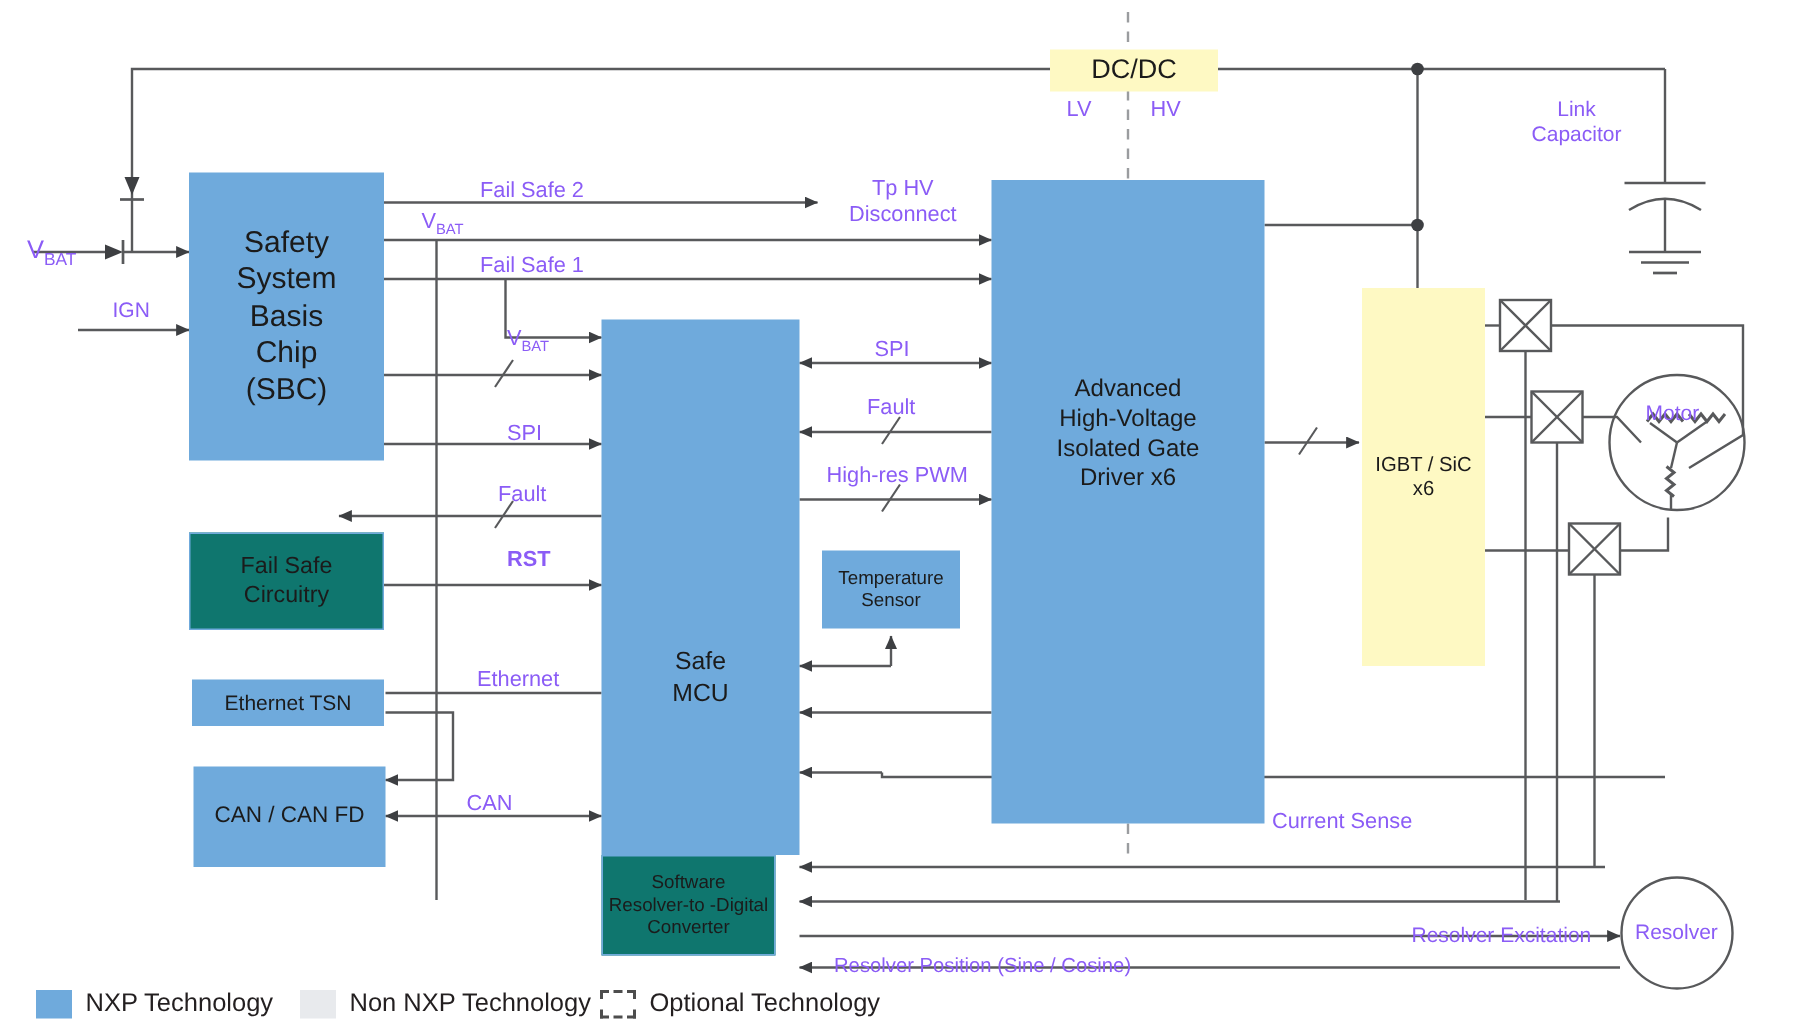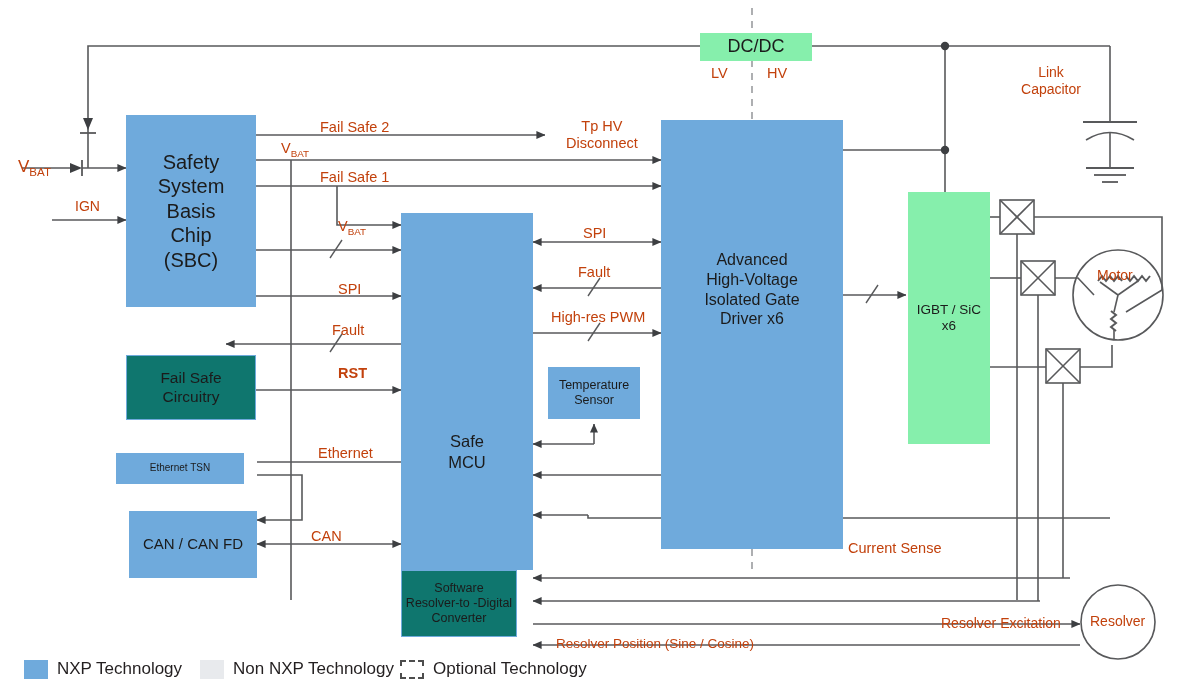--- a/index.html
+++ b/index.html
@@ -1,23 +1,23 @@
 <!DOCTYPE html>
 <html><head>
 <meta charset="utf-8">
 <style>
   html,body{margin:0;padding:0;background:#ffffff;}
   body{font-family:"Liberation Sans","DejaVu Sans",sans-serif;}
   #stage{position:relative;width:1200px;height:689px;background:#fff;overflow:hidden;}
   svg{position:absolute;left:0;top:0;width:1200px;height:689px;}
   .blk{position:absolute;box-sizing:border-box;display:flex;align-items:center;justify-content:center;text-align:center;color:#1b1b1b;line-height:1.22;}
   .nxp{background:#6FAADC;}
-  .nonxp{background:#86efac;}
+  .nonxp{background:#fef9c3;}
   .opt{background:#0f766e;border:1px solid #6FAADC;}
-  .lbl{position:absolute;color:#c2410c;text-align:center;line-height:1.2;white-space:nowrap;}
+  .lbl{position:absolute;color:#8b5cf6;text-align:center;line-height:1.2;white-space:nowrap;}
   .legend{position:absolute;display:flex;align-items:center;gap:9px;}
   .sw{width:24px;height:19px;}
   .sw.nxp{background:#6FAADC;}
   .sw.non{background:#E8EAED;}
   .sw.optd{background:#fff;border:2px dashed #4d4d4d;box-sizing:border-box;}
   .legtext{font-size:17px;color:#231f20;}
   sub{font-size:0.68em;}
 </style>
 </head>
 <body>
@@ -168,21 +168,21 @@
     </span>
   </div>
 
   <div class="blk opt" style="left:126px;top:355px;width:130px;height:65px;font-size:15.5px;">
     <span>
       <span>Fail Safe</span><br>
       <span>Circuitry</span>
     </span>
   </div>
 
-  <div class="blk nxp" style="left:116px;top:453px;width:128px;height:31px;font-size:10px;">
+  <div class="blk nxp" style="left:128px;top:453px;width:128px;height:31px;font-size:14px;">
     <span>Ethernet TSN</span>
   </div>
 
   <div class="blk nxp" style="left:129px;top:511px;width:128px;height:67px;font-size:15px;">
     <span>CAN / CAN FD</span>
   </div>
 
   <div class="blk nxp" style="left:401px;top:213px;width:132px;height:357px;font-size:16.5px;">
     <span style="position:relative;top:60px;">
       <span>Safe</span><br>

